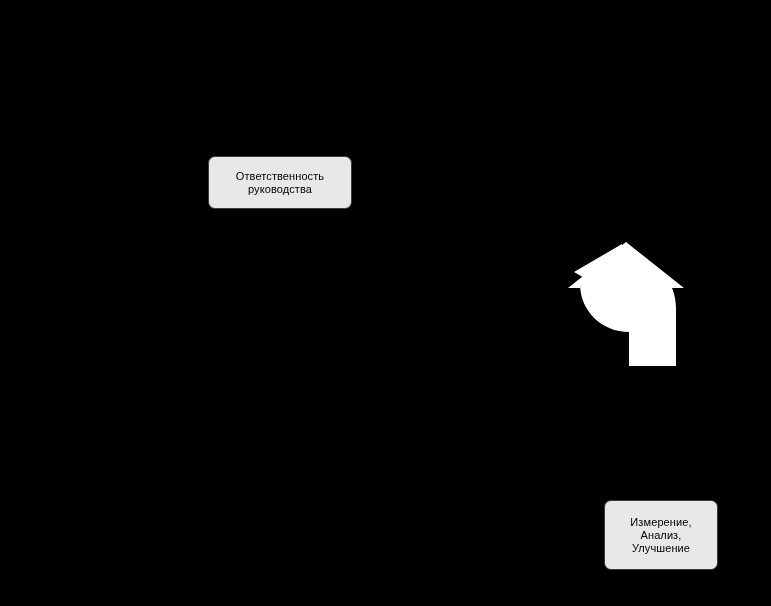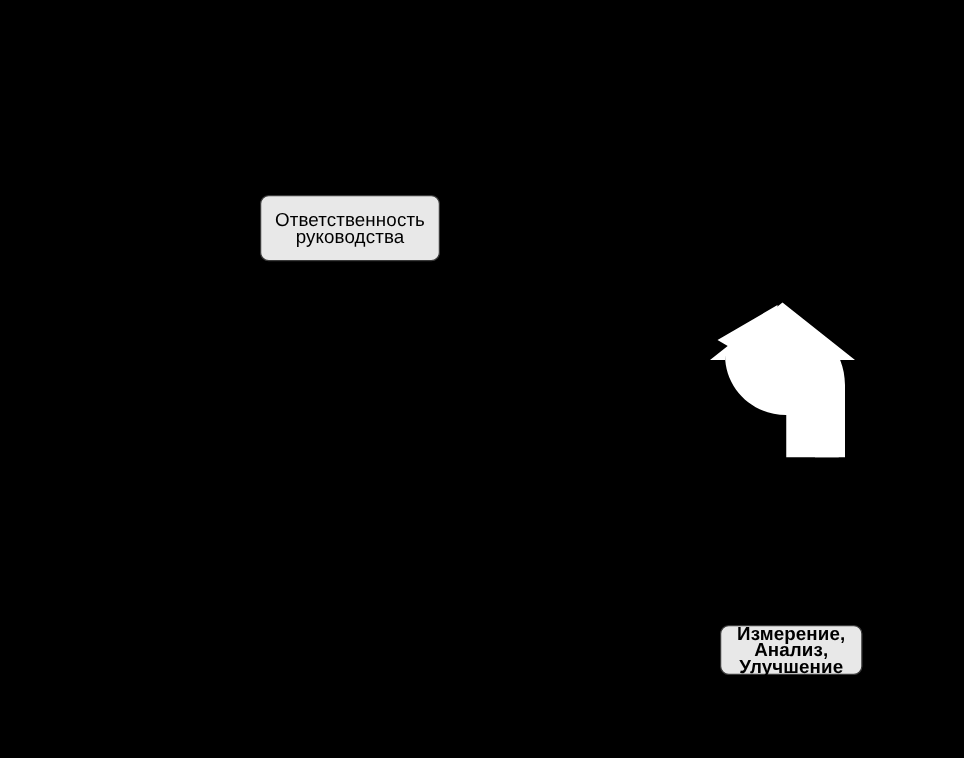--- a/index.html
+++ b/index.html
@@ -21,21 +21,21 @@
     position: absolute;
     box-sizing: border-box;
     background: #e8e8e8;
     border: 1px solid #3a3a3a;
     border-radius: 7px;
     display: flex;
     align-items: center;
     justify-content: center;
     text-align: center;
     color: #000000;
-    font-size: 15px;
+    font-size: 11px;
     line-height: 13px;
     letter-spacing: 0.1px;
     padding: 2px 6px;
     white-space: pre-line;
   }
   
   .node-shadow {
     position: absolute;
     background: #000000;
     border-radius: 7px;
@@ -49,25 +49,24 @@
     height: 53px;
   }
   #shadow-management-responsibility {
     left: 205px;
     top: 153px;
     width: 149px;
     height: 59px;
   }
 
   #node-measurement-analysis {
-    left: 576px;
+    left: 604px;
     top: 500px;
     width: 114px;
-    height: 40px;
-    font-weight: bold;
+    height: 70px;
   }
   #shadow-measurement-analysis {
     left: 601px;
     top: 497px;
     width: 119px;
     height: 59px;
   }
 
   
   #feedback-arrow {

